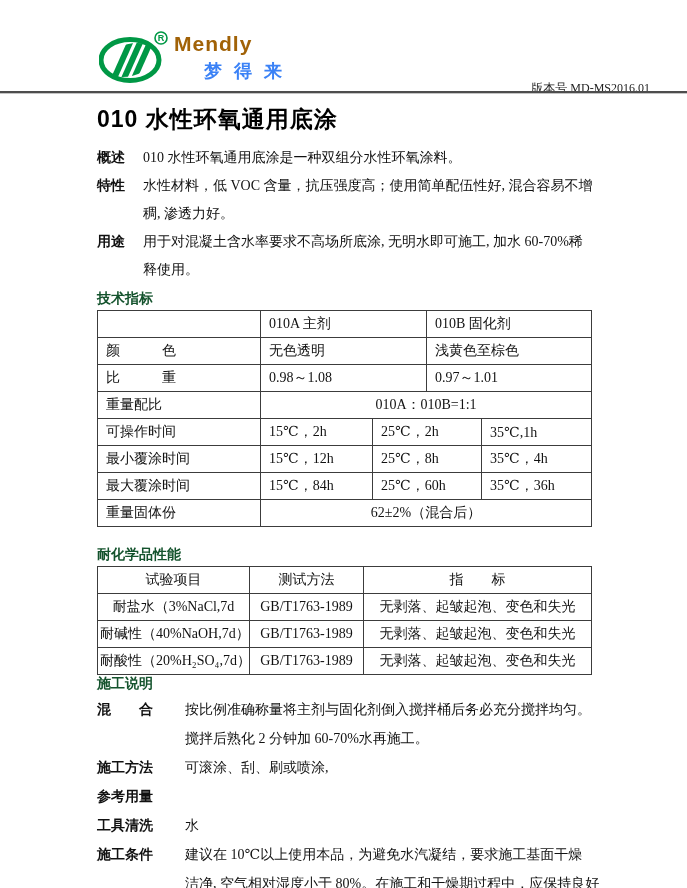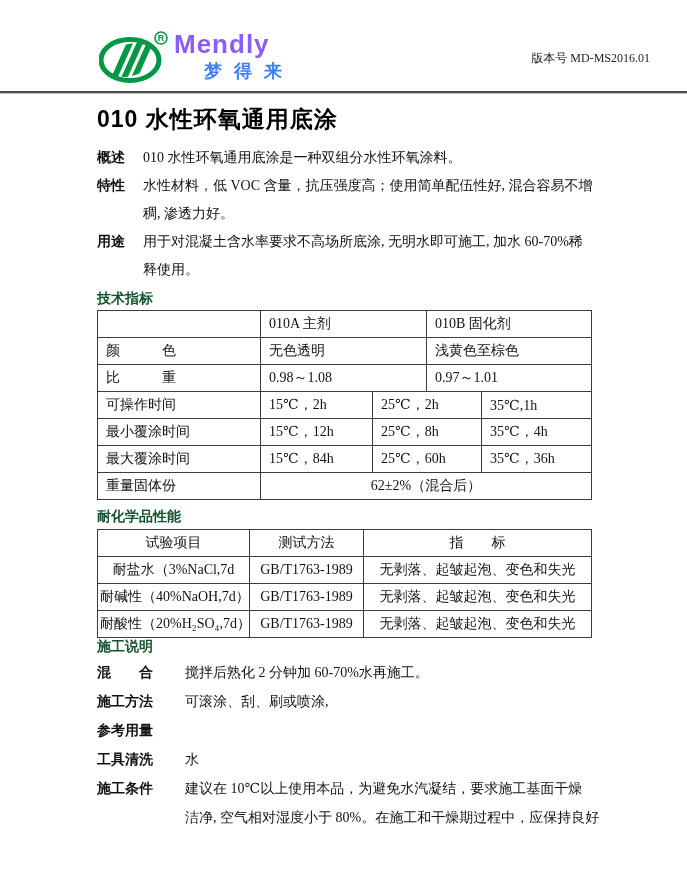--- a/index.html
+++ b/index.html
@@ -6,37 +6,37 @@
   .page {
     position:relative; width:687px; height:888px; background:#ffffff;
     color:#111; font-family:"Liberation Serif","DejaVu Serif",serif;
     overflow:hidden;
   }
   
   .logo { position:absolute; left:99px; top:29px; display:flex; align-items:flex-start; }
   .logo-mark { display:block; }
   .logo-text { margin-left:5px; }
   .logo-en { font-family:"Liberation Sans","DejaVu Sans",sans-serif; font-weight:bold;
-             font-size:26px; line-height:30px; color:#8b5cf6; letter-spacing:1px; }
+             font-size:21px; line-height:30px; color:#a16207; letter-spacing:1px; }
   .logo-cn { font-weight:bold; font-size:18px; line-height:20px; color:#3b82f6;
              letter-spacing:12px; margin:2px 0 0 30px; font-family:"Liberation Sans","DejaVu Sans",sans-serif; }
-  .version { position:absolute; top:50px; right:37px; font-size:12px; color:#222; }
+  .version { position:absolute; top:80px; right:37px; font-size:12px; color:#222; }
   .rule { position:absolute; top:91px; left:0; width:687px; height:2px;
           background:#4d4d4d; border-bottom:1px solid #c4c4c4; }
   
   .content { position:absolute; left:97px; top:102px; width:494px; }
   .title { margin:0 0 8px 0; font-family:"Liberation Sans","DejaVu Sans",sans-serif;
            font-weight:bold; font-size:23px; line-height:34px; letter-spacing:1px; color:#000; }
   .para { display:flex; font-size:14px; line-height:28px; }
   .plabel { flex:0 0 46px; font-weight:bold; }
   .pbody { flex:1; }
   .pbody .line { white-space:nowrap; }
   .sec { margin:6px 0 3px 0; font-size:14px; line-height:17px; font-weight:bold; color:#14532d; }
   .sec.m1 { margin-top:6px; }
-  .sec.m2 { margin-top:9px;font-family:Liberation Mono, monospace; }
+  .sec.m2 { margin-top:19px; }
   .sec.m3 { margin-top:0; }
   
   table { border-collapse:collapse; table-layout:fixed; width:494px; }
   td { border:1px solid #3c3c3c; font-size:14px; height:26px; padding:0 2px 0 8px;
        vertical-align:middle; overflow:hidden; white-space:nowrap; }
   td.c { text-align:center; padding:0 2px; }
   .t2 td { text-align:center; padding:0 2px; }
   
   .app-item { display:flex; font-size:14px; line-height:29px; }
   .alabel { flex:0 0 88px; font-weight:bold; }
@@ -119,20 +119,24 @@
         <td>颜　　　色</td>
         <td colspan="2">无色透明</td>
         <td colspan="2">浅黄色至棕色</td>
       </tr>
       <tr>
         <td>比　　　重</td>
         <td colspan="2">0.98～1.08</td>
         <td colspan="2">0.97～1.01</td>
       </tr>
       <tr>
+        <td>重量配比</td>
+        <td colspan="4" class="c">010A：010B=1:1</td>
+      </tr>
+      <tr>
         <td>可操作时间</td>
         <td>15℃，2h</td>
         <td colspan="2">25℃，2h</td>
         <td>35℃,1h</td>
       </tr>
       <tr>
         <td>最小覆涂时间</td>
         <td>15℃，12h</td>
         <td colspan="2">25℃，8h</td>
         <td>35℃，4h</td>
@@ -179,20 +183,21 @@
         <td>无剥落、起皱起泡、变色和失光</td>
       </tr>
     </tbody>
       </table>
 
     <h2 class="sec m3">施工说明</h2>
 
     <div class="app-item">
       <span class="alabel">混　　合</span>
       <div class="abody">
+        <div class="line">按比例准确称量将主剂与固化剂倒入搅拌桶后务必充分搅拌均匀。</div>
         <div class="line">搅拌后熟化 2 分钟加 60-70%水再施工。</div>
       </div>
     </div>
 
     <div class="app-item">
       <span class="alabel">施工方法</span>
       <div class="abody">
         <div class="line">可滚涂、刮、刷或喷涂,</div>
       </div>
     </div>

